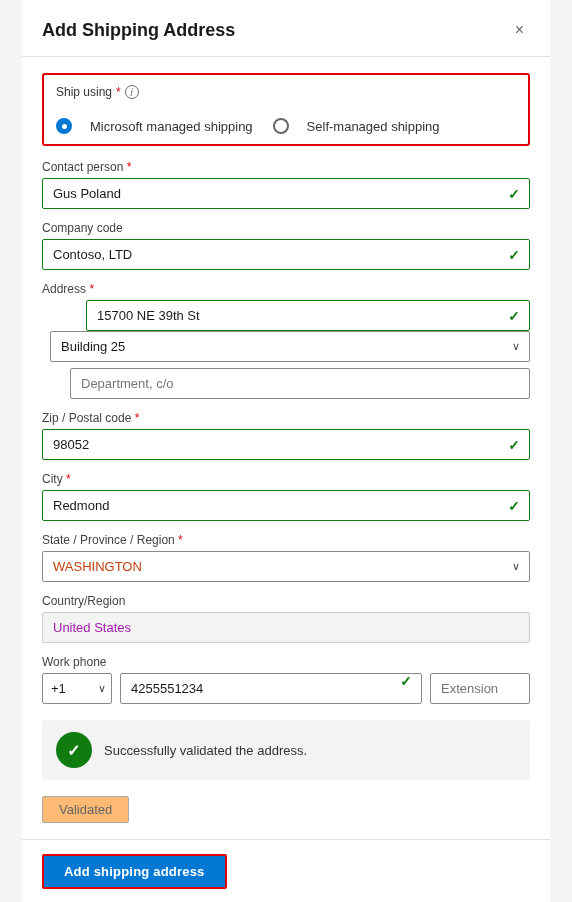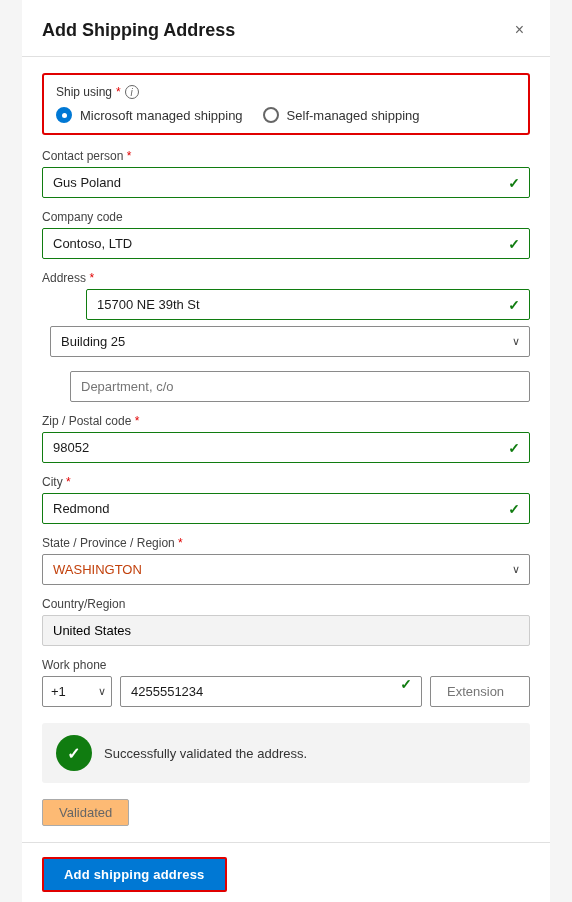--- a/index.html
+++ b/index.html
@@ -47,21 +47,21 @@
     }
     .ship-using-box {
       border: 2px solid #e00000;
       border-radius: 3px;
       padding: 10px 12px;
       margin-bottom: 14px;
     }
     .ship-using-label {
       font-size: 12px;
       color: #333;
-      margin-bottom: 8px;
+      margin-bottom: 19px;
       display: flex;
       align-items: center;
       gap: 4px;
     }
     .required-star {
       color: #e00000;
     }
     .info-icon {
       width: 14px;
       height: 14px;
@@ -76,21 +76,21 @@
       font-style: italic;
     }
     .radio-group {
       display: flex;
       align-items: center;
       gap: 20px;
     }
     .radio-option {
       display: flex;
       align-items: flex-end;
-      gap: 8px;
+      gap: 18px;
       cursor: pointer;
     }
     .radio-circle {
       width: 16px;
       height: 16px;
       border-radius: 50%;
       border: 2px solid #0078d4;
       display: flex;
       align-items: center;
       justify-content: center;
@@ -139,21 +139,21 @@
     }
     .field-input.validated {
       border-color: #107c10;
     }
     .field-input.placeholder-style {
       color: #aaa;
       margin-left: 28px;
     }
     .field-input.disabled-field {
       background: #f3f3f3;
-      color: #000000;
+      color: #a21caf;
       border-color: #ccc;
     }
     .check-icon {
       position: absolute;
       right: 10px;
       color: #107c10;
       font-size: 14px;
       font-weight: bold;
     }
     .dropdown-arrow {
@@ -204,21 +204,21 @@
       padding: 7px 32px 7px 10px;
       border: 1px solid #8a8a8a;
       border-radius: 2px;
       font-size: 13px;
       color: #1a1a1a;
       background: white;
       outline: none;
     }
     .extension-input {
       width: 100px;
-      padding: 7px 16px;
+      padding: 7px 10px;
       border: 1px solid #8a8a8a;
       border-radius: 2px;
       font-size: 13px;
       color: #aaa;
       background: white;
       outline: none;
     }
     .validation-banner {
       display: flex;
       align-items: center;
@@ -327,25 +327,25 @@
         <span class="check-icon">✓</span>
       </div>
     </div>
 
     
     <div class="field-group">
       <label class="field-label">
         <span>Address</span>
         <span class="required-star"> *</span>
       </label>
-      <div class="field-input-wrapper" style="margin-bottom:6px;padding-left:44px;">
+      <div class="field-input-wrapper" style="padding-left:44px;">
         <input type="text" class="field-input validated" value="15700 NE 39th St" style="">
         <span class="check-icon">✓</span>
       </div>
-      <div class="field-input-wrapper" style="margin-bottom:14px;padding-left:8px;">
+      <div class="field-input-wrapper" style="margin-bottom:6px;padding-left:8px;">
         <input type="text" class="field-input" value="Building 25" style="">
         <span class="dropdown-arrow">∨</span>
       </div>
       <div class="field-input-wrapper">
         <input type="text" class="field-input placeholder-style" placeholder="Department, c/o" style="">
       </div>
     </div>
 
     
     <div class="field-group">

